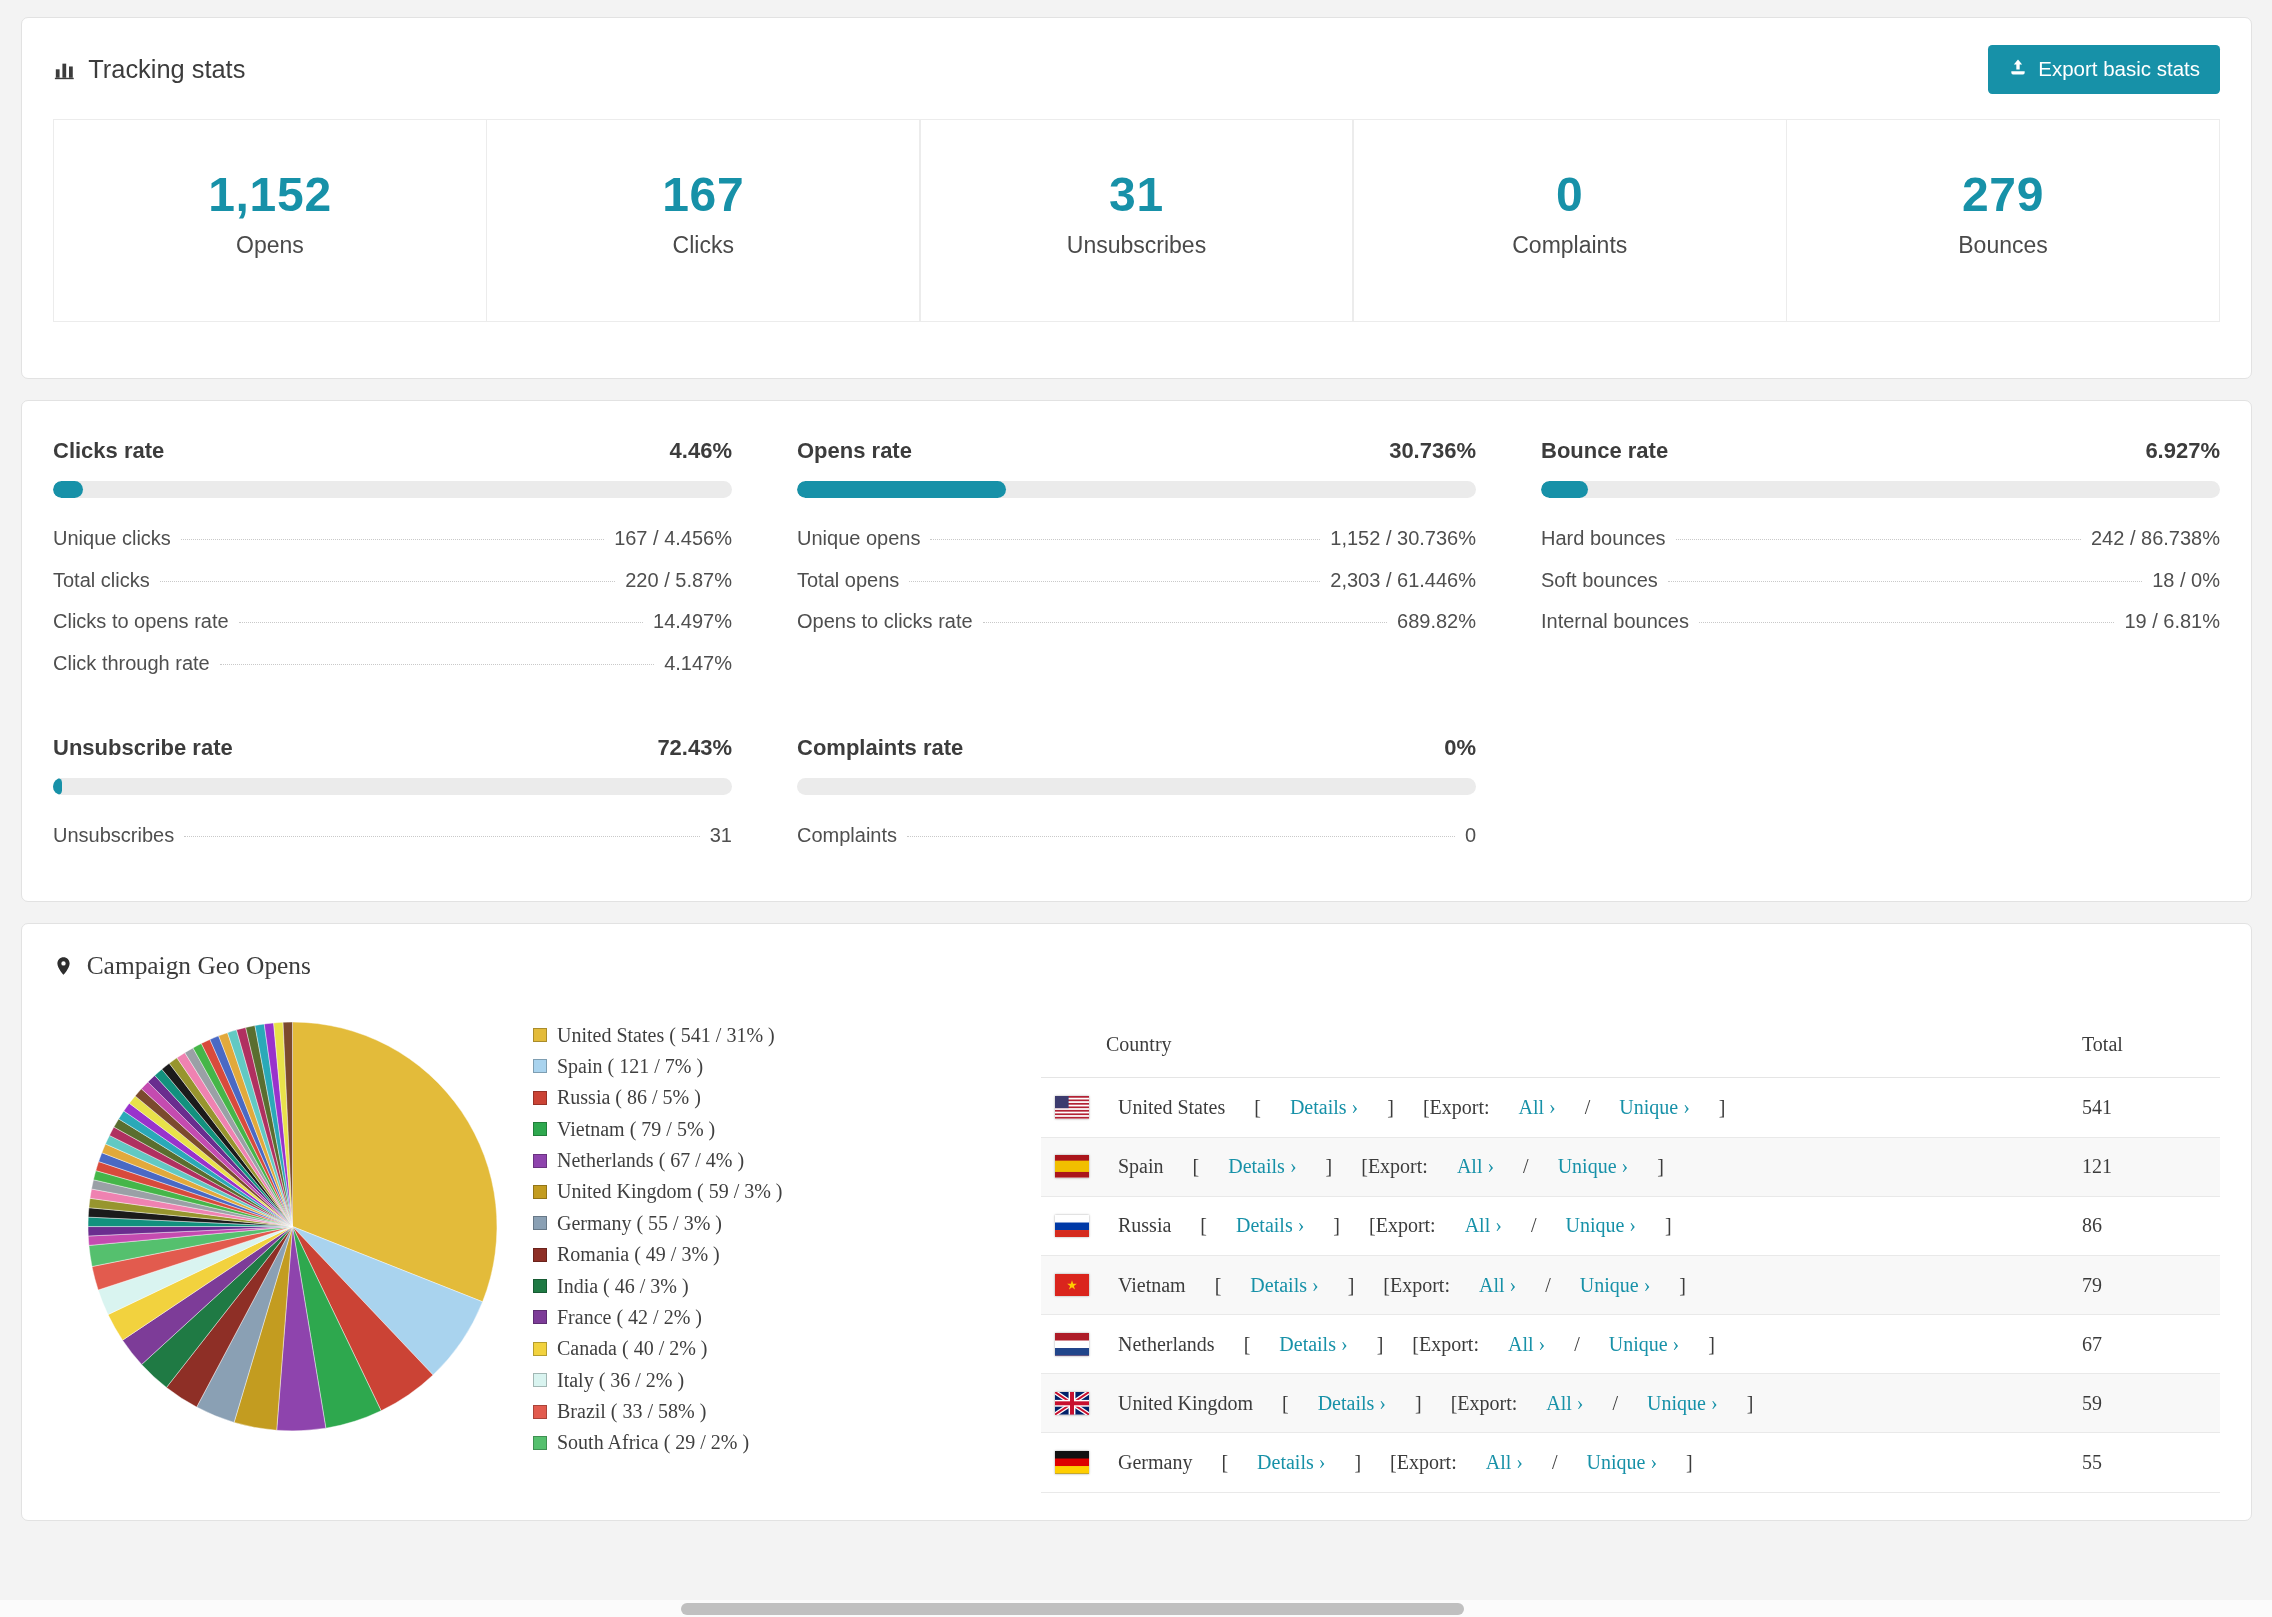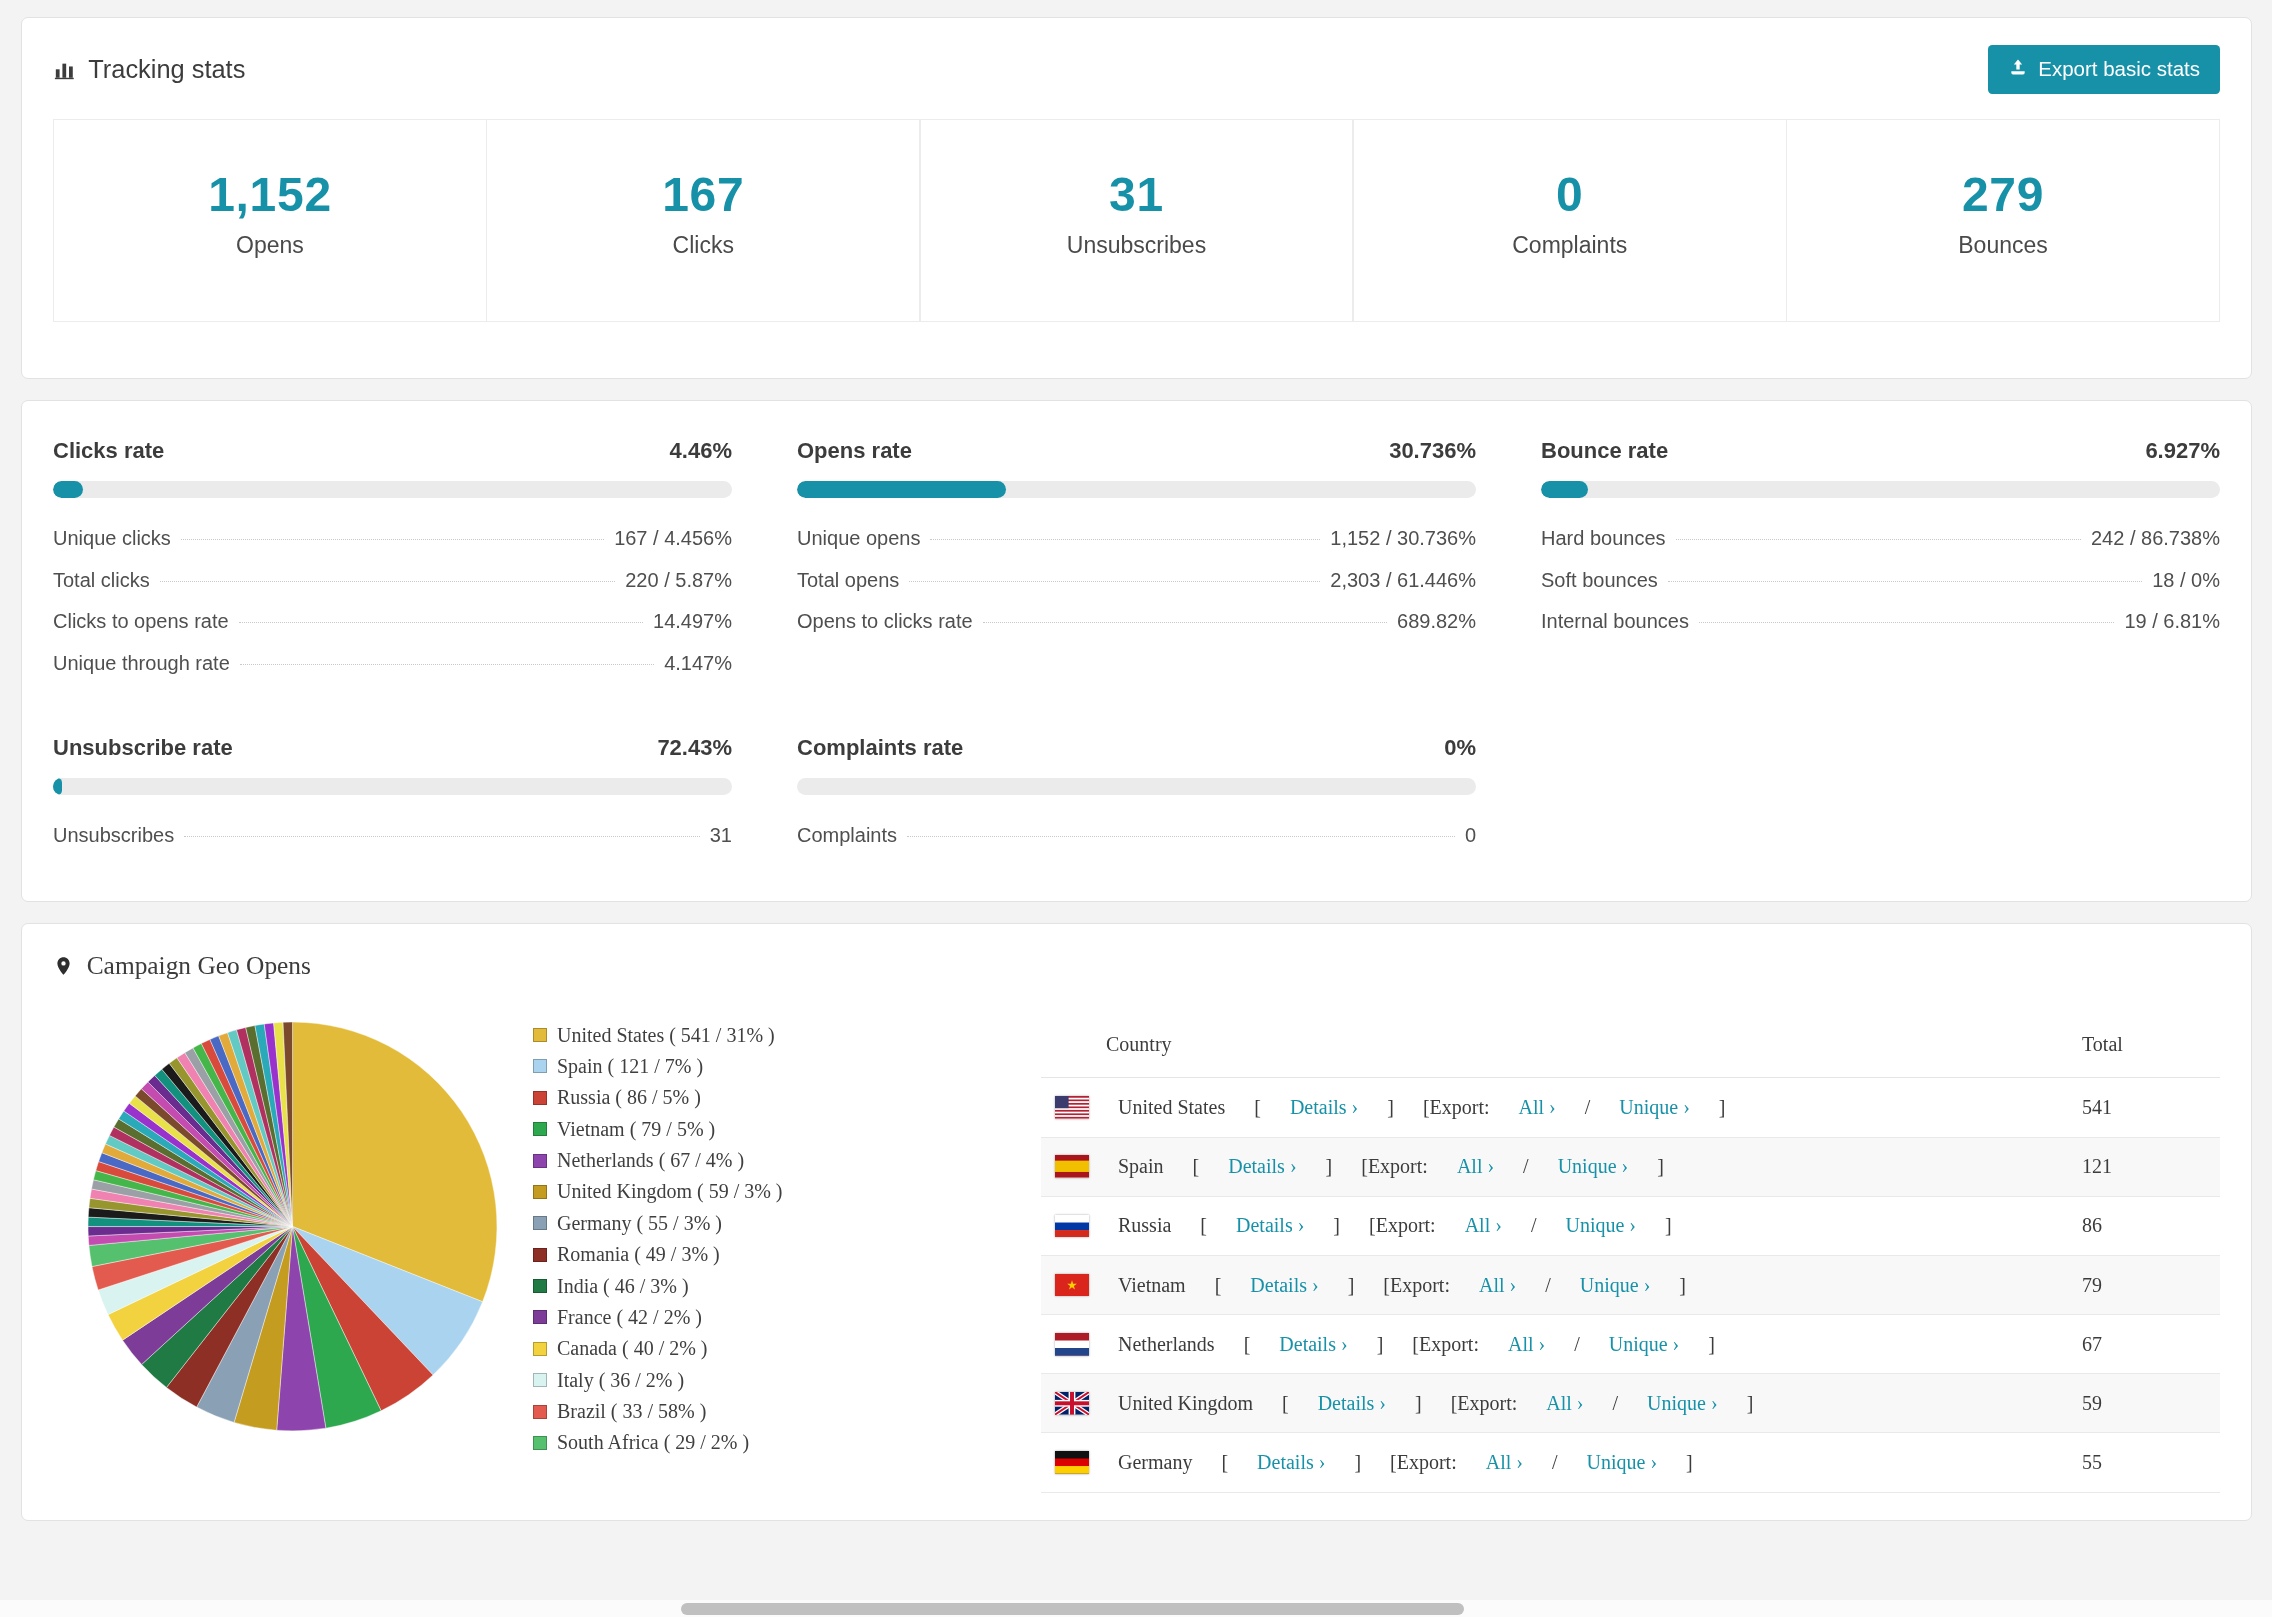--- a/index.html
+++ b/index.html
@@ -150,21 +150,21 @@
           <span>Total clicks</span>
           <span class="leader"></span>
           <span class="rv">220 / 5.87%</span>
         </div>
         <div class="rate-row">
           <span>Clicks to opens rate</span>
           <span class="leader"></span>
           <span class="rv">14.497%</span>
         </div>
         <div class="rate-row">
-          <span>Unique through rate</span>
+          <span>Click through rate</span>
           <span class="leader"></span>
           <span class="rv">4.147%</span>
         </div>
     </div>
   </div>
   <div class="rate-block">
     <div class="rate-head">
       <span>Opens rate</span>
       <span>30.736%</span>
     </div>

